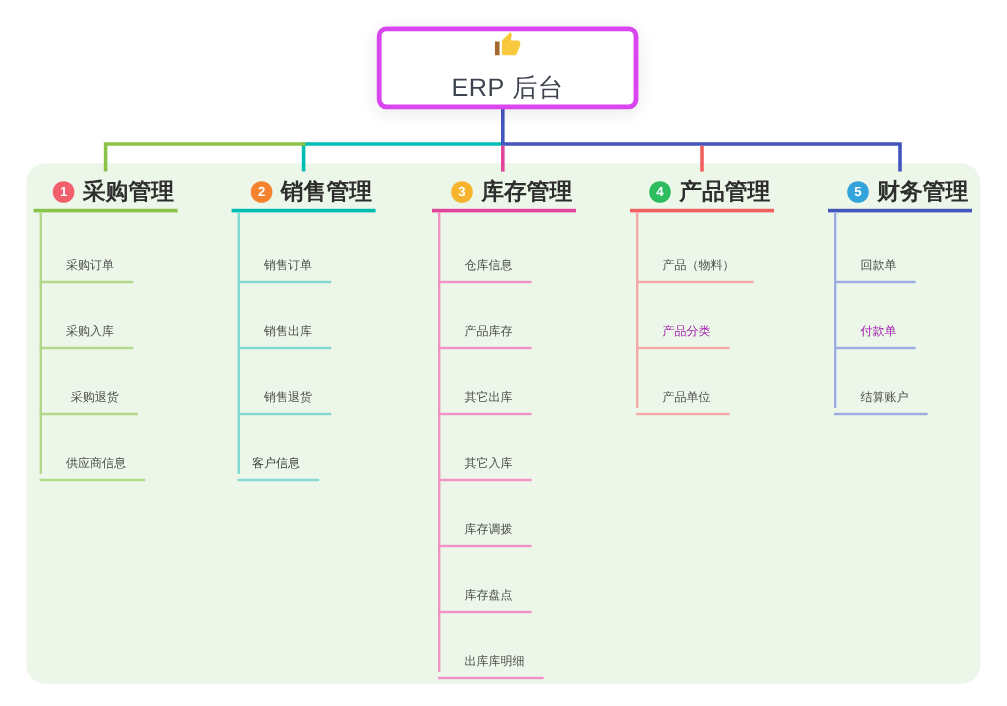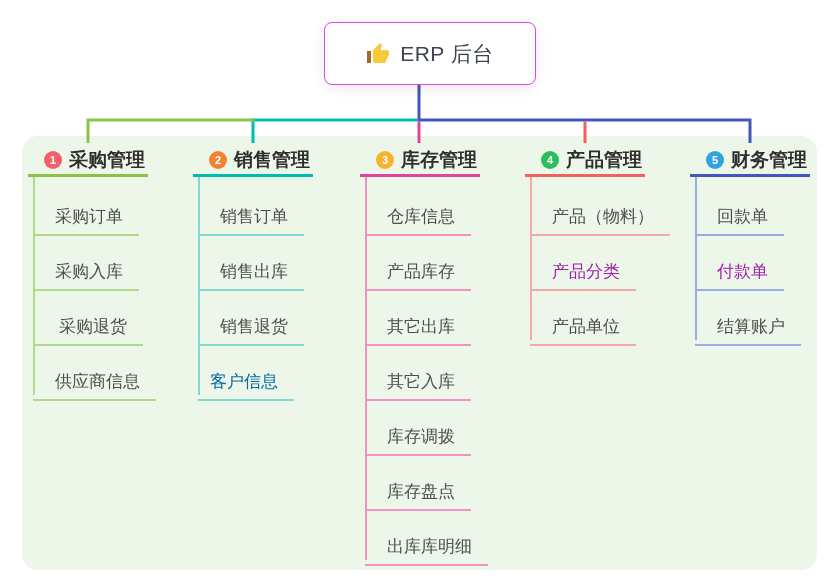--- a/index.html
+++ b/index.html
@@ -1,37 +1,37 @@
 <!DOCTYPE html>
 <html><head>
 <meta charset="utf-8">
 <style>
   html,body{margin:0;padding:0;background:#ffffff;}
   body{width:839px;height:588px;position:relative;overflow:hidden;
        font-family:"Liberation Sans","DejaVu Sans",sans-serif;}
   #canvas{position:absolute;inset:0;width:839px;height:588px;}
   #panel{position:absolute;left:22px;top:136px;width:795px;height:434px;
          border-radius:16px;}
-  #root-card{position:absolute;left:324px;top:22px;width:210px;height:61px;
-         background:#ffffff;border:1px solid #d946ef;border-radius:8px;
+  #root-card{position:absolute;left:314px;top:22px;width:210px;height:61px;
+         background:#ffffff;border:4px solid #d946ef;border-radius:8px;
          box-shadow:0 3px 14px rgba(0,0,0,0.09);
-         display:flex;align-items:center;justify-content:center;gap:10px;}
+         display:flex;align-items:center;justify-content:center;gap:10px;flex-direction:column;}
   #root-card .title{font-size:21px;color:#3d4450;letter-spacing:.5px;}
   #connectors{position:absolute;inset:0;pointer-events:none;}
   .branch-header{position:absolute;width:120px;height:28px;
          display:flex;align-items:center;gap:7px;
          border-bottom:3px solid transparent;}
   .badge{width:18px;height:18px;border-radius:50%;flex:0 0 18px;
          display:flex;align-items:center;justify-content:center;
          color:#fff;font-size:11px;font-weight:bold;margin-left:16px;}
   .branch-label{font-size:19px;font-weight:600;color:#2e2e2e;white-space:nowrap;}
   .child-line{position:absolute;width:2px;}
   .child-row{position:absolute;height:30px;display:flex;align-items:flex-end;
          padding:0 16px 6px 22px;white-space:nowrap;
-         font-size:17px;color:#4d4d4d;border-bottom:2px solid transparent;}
+         font-size:10px;color:#4d4d4d;border-bottom:2px solid transparent;}
 </style>
 </head>
 <body>
 
 <div id="canvas">
   <div id="panel" style="background: rgb(236, 247, 233);"></div>
 
   <svg id="connectors" width="839" height="588">
       <path d="M253 143 V120 H417.5" stroke="#00bdb4" stroke-width="3" fill="none"></path>
       <path d="M88 143 V120 H254.5" stroke="#8bc34a" stroke-width="3" fill="none"></path>
@@ -59,21 +59,21 @@
       <div class="child-row" style="left: 33px; top: 308px; border-bottom-color: rgb(178, 217, 139); color: rgb(77, 77, 77); padding-left: 26px;">采购退货</div>
       <div class="child-row" style="left: 33px; top: 363px; border-bottom-color: rgb(178, 217, 139); color: rgb(77, 77, 77);">供应商信息</div>
       <div class="branch-header" style="left: 193px; top: 146px; border-bottom-color: rgb(0, 189, 180);">
         <span class="badge" style="background: rgb(245, 131, 45);">2</span>
         <span class="branch-label" style="color: rgb(46, 46, 46);">销售管理</span>
       </div>
       <div class="child-line" style="left: 198px; top: 177px; height: 218px; background: rgb(130, 217, 210);"></div>
       <div class="child-row" style="left: 198px; top: 198px; border-bottom-color: rgb(130, 217, 210); color: rgb(77, 77, 77);">销售订单</div>
       <div class="child-row" style="left: 198px; top: 253px; border-bottom-color: rgb(130, 217, 210); color: rgb(77, 77, 77);">销售出库</div>
       <div class="child-row" style="left: 198px; top: 308px; border-bottom-color: rgb(130, 217, 210); color: rgb(77, 77, 77);">销售退货</div>
-      <div class="child-row" style="left: 198px; top: 363px; border-bottom-color: rgb(130, 217, 210); color: #0369a1; padding-left: 12px;">客户信息</div>
+      <div class="child-row" style="left: 198px; top: 363px; border-bottom-color: rgb(130, 217, 210); color: #404040; padding-left: 12px;">客户信息</div>
       <div class="branch-header" style="left: 360px; top: 146px; border-bottom-color: rgb(226, 68, 156);">
         <span class="badge" style="background: rgb(247, 179, 43);">3</span>
         <span class="branch-label" style="color: rgb(46, 46, 46);">库存管理</span>
       </div>
       <div class="child-line" style="left: 365px; top: 177px; height: 383px; background: rgb(241, 145, 197);"></div>
       <div class="child-row" style="left: 365px; top: 198px; border-bottom-color: rgb(241, 145, 197); color: rgb(77, 77, 77);">仓库信息</div>
       <div class="child-row" style="left: 365px; top: 253px; border-bottom-color: rgb(241, 145, 197); color: rgb(77, 77, 77);">产品库存</div>
       <div class="child-row" style="left: 365px; top: 308px; border-bottom-color: rgb(241, 145, 197); color: rgb(77, 77, 77);">其它出库</div>
       <div class="child-row" style="left: 365px; top: 363px; border-bottom-color: rgb(241, 145, 197); color: rgb(77, 77, 77);">其它入库</div>
       <div class="child-row" style="left: 365px; top: 418px; border-bottom-color: rgb(241, 145, 197); color: rgb(77, 77, 77);">库存调拨</div>

